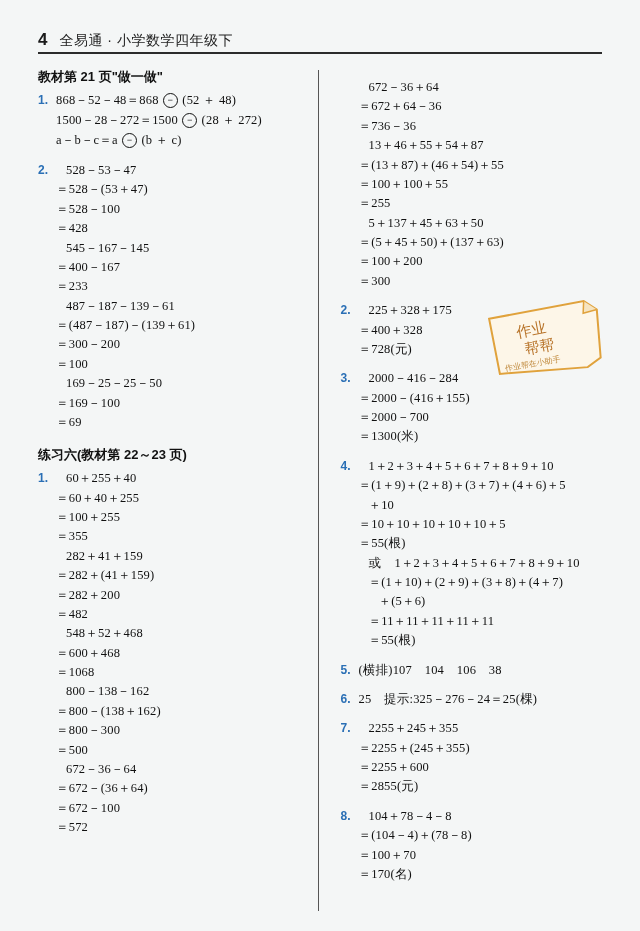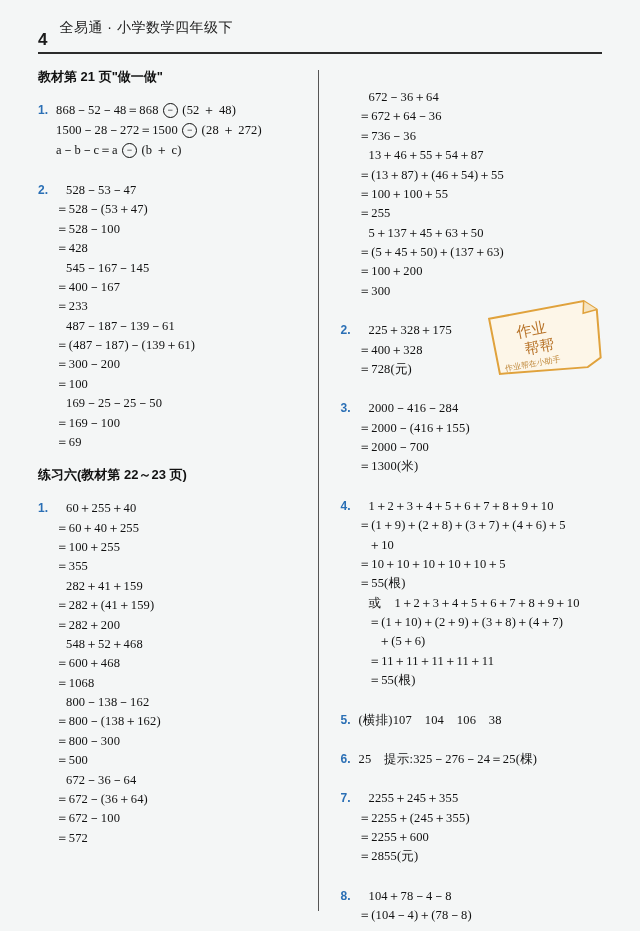--- a/index.html
+++ b/index.html
@@ -22,21 +22,21 @@
     height:30px;
     border-bottom:2px solid #2b2b2b;
     display:flex;align-items:flex-end;
   }
   .page-num{
     font-size:17px;font-weight:bold;color:#1a1a1a;
     margin-right:12px;line-height:1;padding-bottom:4px;
     font-family:"Liberation Sans", sans-serif;
   }
   .book-title{
-    font-size:14px;color:#222;line-height:1;padding-bottom:18px;
+    font-size:14px;color:#222;line-height:1;padding-bottom:5px;
     font-family:"Liberation Sans", sans-serif;
     letter-spacing:.5px;
   }
   
   .cols{
     position:absolute;
     top:70px;left:38px;right:30px;bottom:20px;
     display:flex;
   }
   .col{
@@ -51,21 +51,21 @@
   .sec-title{
     font-weight:bold;
     font-size:13px;
     margin:0 0 6px 0;
     font-family:"Liberation Sans", sans-serif;
     color:#111;
   }
   .item{
     display:flex;
     align-items:flex-start;
-    margin-top:20px;
+    margin-top:10px;
   }
   .num{
     width:18px;
     flex:0 0 18px;
     color:#2a6fb5;
     font-weight:bold;
     font-size:12px;
     font-family:"Liberation Sans", sans-serif;
     text-align:left;
     padding-top:1px;
@@ -163,20 +163,21 @@
       <div class="item">
         <div class="num">1.</div>
         <div class="lines">
           <div class="ln">   60＋255＋40</div>
           <div class="ln">＝60＋40＋255</div>
           <div class="ln">＝100＋255</div>
           <div class="ln">＝355</div>
           <div class="ln">   282＋41＋159</div>
           <div class="ln">＝282＋(41＋159)</div>
           <div class="ln">＝282＋200</div>
+          <div class="ln">＝482</div>
           <div class="ln">   548＋52＋468</div>
           <div class="ln">＝600＋468</div>
           <div class="ln">＝1068</div>
           <div class="ln">   800－138－162</div>
           <div class="ln">＝800－(138＋162)</div>
           <div class="ln">＝800－300</div>
           <div class="ln">＝500</div>
           <div class="ln">   672－36－64</div>
           <div class="ln">＝672－(36＋64)</div>
           <div class="ln">＝672－100</div>

